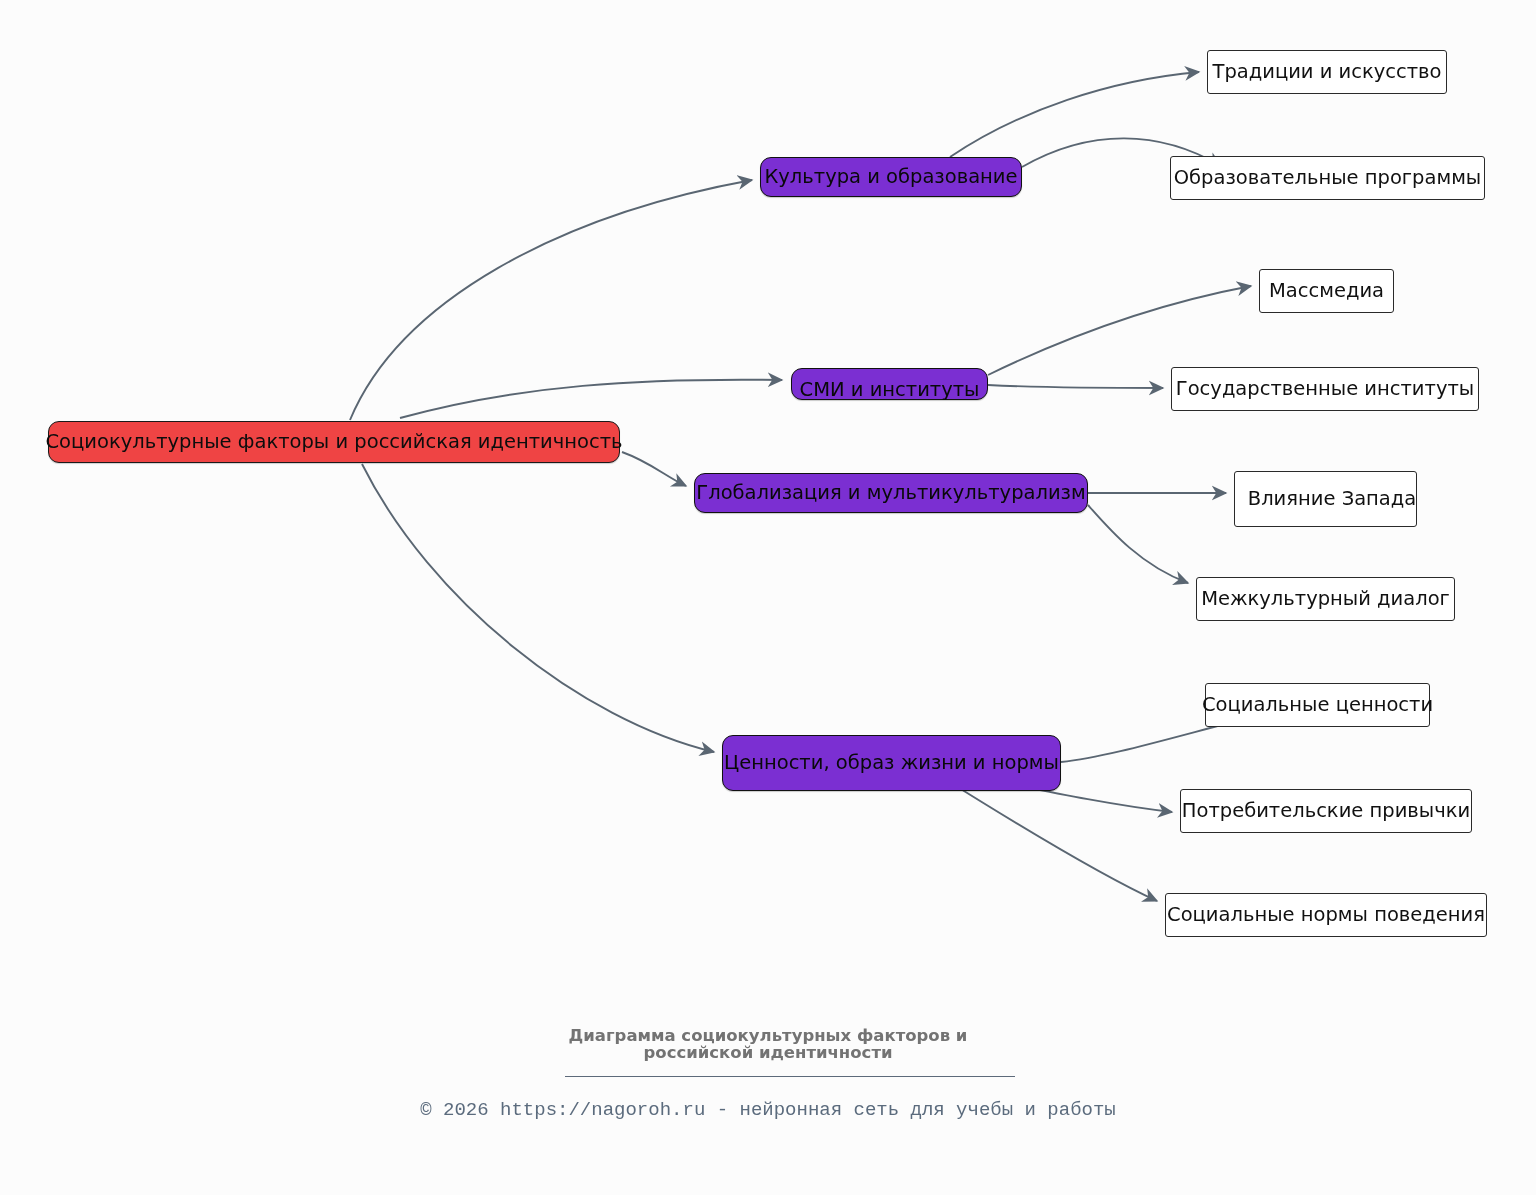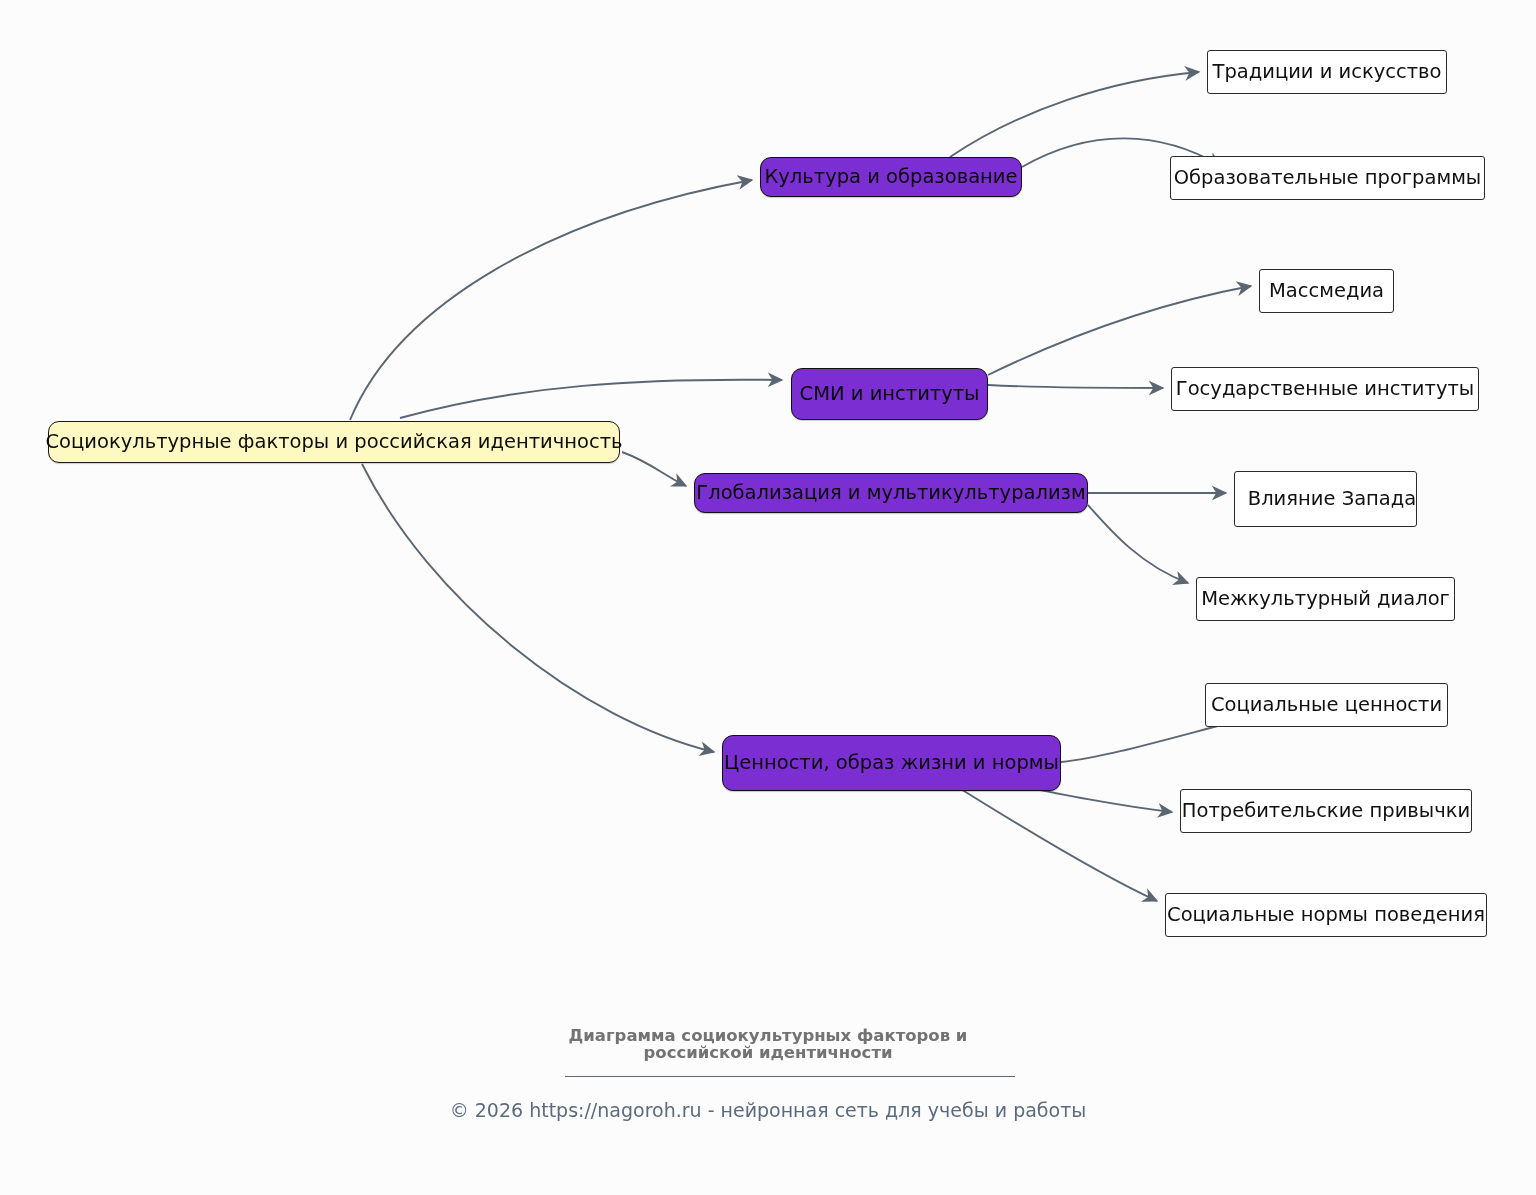--- a/index.html
+++ b/index.html
@@ -28,21 +28,21 @@
     position: absolute;
     box-sizing: border-box;
     display: flex;
     align-items: center;
     justify-content: center;
     text-align: center;
     white-space: nowrap;
     line-height: 1;
   }
   .node-root {
-    background: #fef9c3;
+    background: #ef4444;
     border: 1.6px solid #1a1a1a;
     border-radius: 11px;
     color: #0d0d0d;
     font-size: 19.5px;
     box-shadow: 0 1px 1px rgba(0,0,0,0.18);
   }
   .node-branch {
     background: #7b2fd2;
     border: 1.8px solid #111111;
     border-radius: 11px;
@@ -124,21 +124,21 @@
   <div class="node node-branch" style="left:760px; top:157px; width:262px; height:40px;">
     <span>Культура и образование</span>
   </div>
   <div class="node node-leaf" style="left:1207px; top:50px; width:240px; height:44px;">
     <span>Традиции и искусство</span>
   </div>
   <div class="node node-leaf" style="left:1170px; top:156px; width:315px; height:44px;">
     <span>Образовательные программы</span>
   </div>
 
-  <div class="node node-branch" style="left:791px; top:368px; width:197px; height:52px;">
+  <div class="node node-branch" style="left:791px; top:368px; width:197px; height:32px;align-items:flex-end;">
     <span>СМИ и институты</span>
   </div>
   <div class="node node-leaf" style="left:1259px; top:261px; width:135px; height:44px;margin-top:8px;">
     <span>Массмедиа</span>
   </div>
   <div class="node node-leaf" style="left:1171px; top:367px; width:308px; height:44px;">
     <span>Государственные институты</span>
   </div>
 
   <div class="node node-branch" style="left:694px; top:473px; width:394px; height:40px;">
@@ -147,30 +147,30 @@
   <div class="node node-leaf" style="left:1234px; top:471px; width:183px; height:56px;padding-left:13px;">
     <span>Влияние Запада</span>
   </div>
   <div class="node node-leaf" style="left:1196px; top:577px; width:259px; height:44px;">
     <span>Межкультурный диалог</span>
   </div>
 
   <div class="node node-branch" style="left:722px; top:735px; width:339px; height:56px;">
     <span>Ценности, образ жизни и нормы</span>
   </div>
-  <div class="node node-leaf" style="left:1205px; top:683px; width:243px; height:44px;">
+  <div class="node node-leaf" style="left:1205px; top:683px; width:225px; height:44px;">
     <span>Социальные ценности</span>
   </div>
   <div class="node node-leaf" style="left:1180px; top:789px; width:292px; height:44px;">
     <span>Потребительские привычки</span>
   </div>
   <div class="node node-leaf" style="left:1165px; top:893px; width:322px; height:44px;">
     <span>Социальные нормы поведения</span>
   </div>
 
   <div class="footer-caption" style="top:1025px;">Диаграмма социокультурных факторов и</div>
   <div class="footer-caption" style="top:1042px;">российской идентичности</div>
 
   <div class="footer-divider" style="left:565px; top:1076px; width:450px;"></div>
 
-  <div class="footer-copyright" style="top:1099px;">© 2026 https://nagoroh.ru - нейронная сеть для учебы и работы</div>
+  <div class="footer-copyright" style="top:1099px;font-family:Liberation Mono, monospace;">© 2026 https://nagoroh.ru - нейронная сеть для учебы и работы</div>
 
 </div>
 
 </body></html>

